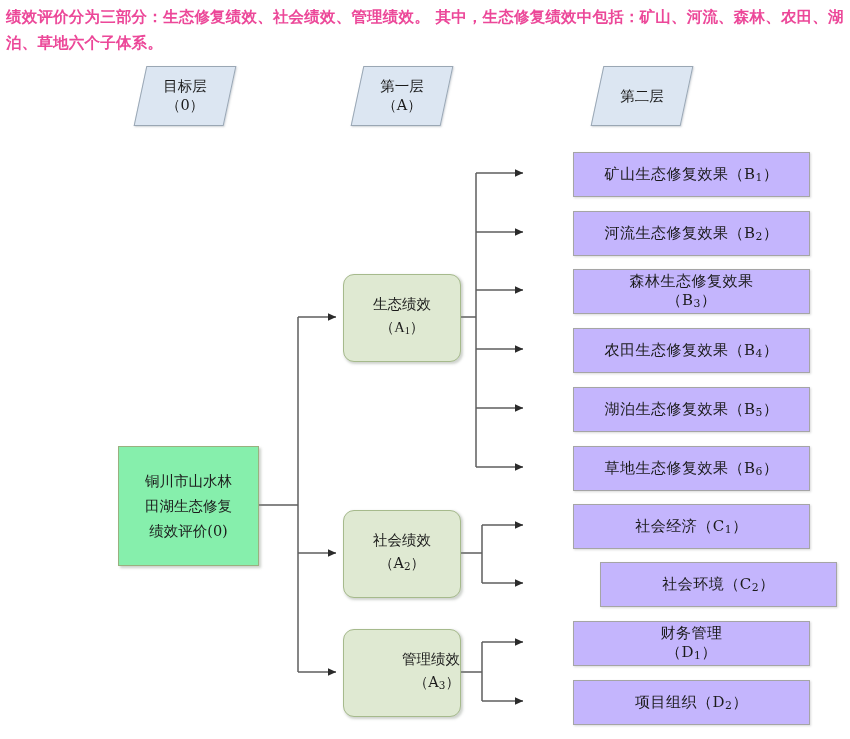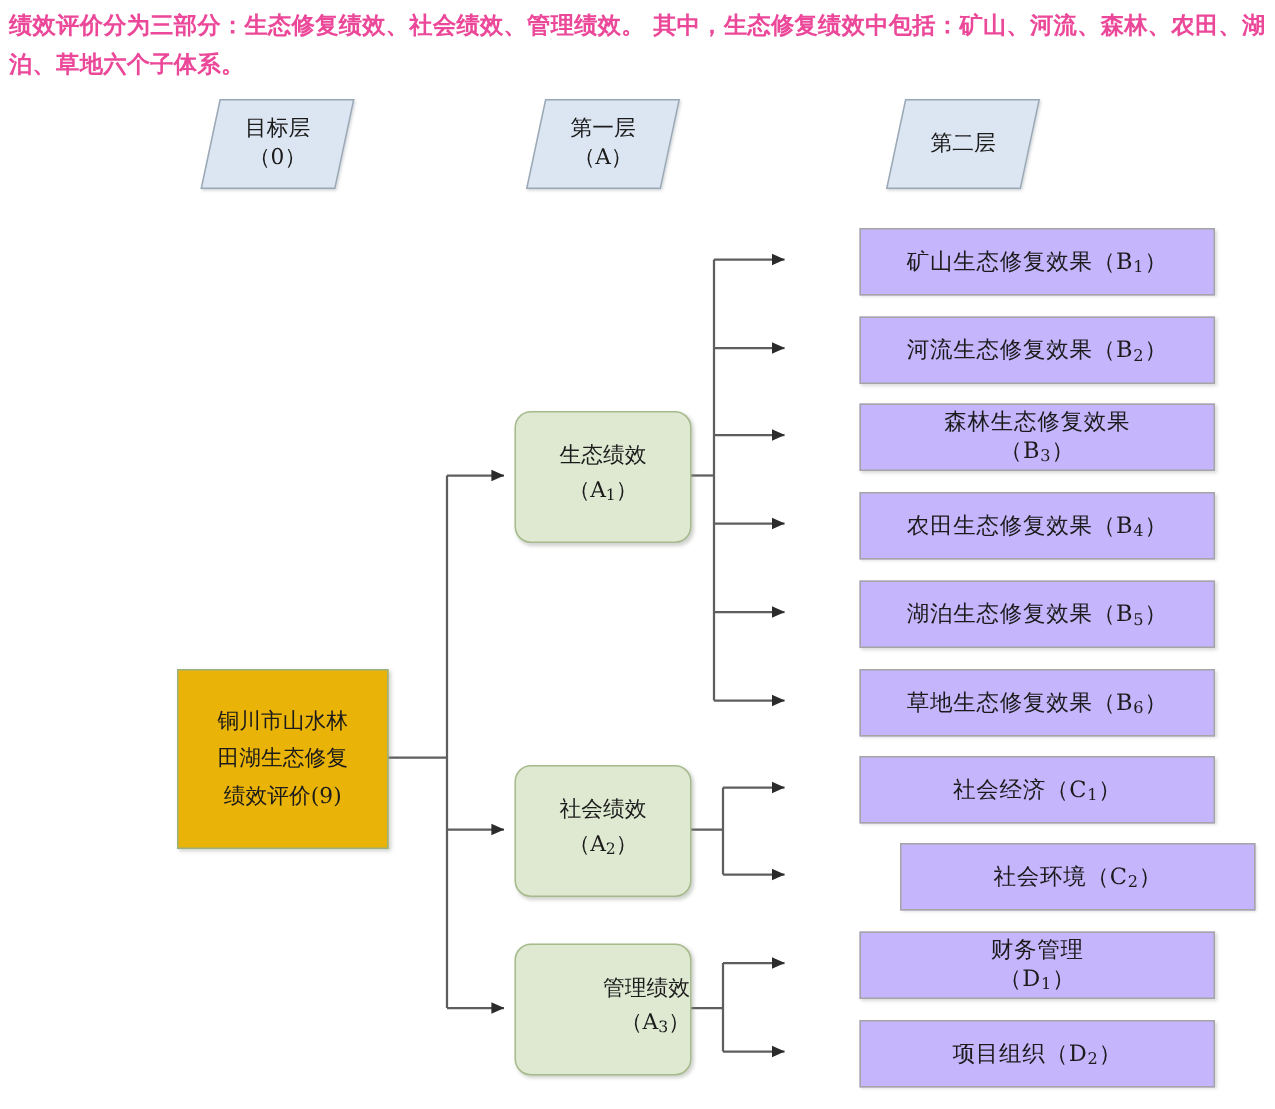--- a/index.html
+++ b/index.html
@@ -39,21 +39,21 @@
     display:flex;flex-direction:column;
     align-items:center;justify-content:center;
     font-family:"DejaVu Serif","Liberation Serif",serif;
     font-size:14.5px;line-height:19px;color:#1b1b1b;
     white-space:nowrap;
   }
 
   
   .root{
     position:absolute;
-    background:#eab308;
+    background:#86efac;
     border:1px solid #9ab07f;
     box-shadow:1.5px 1.5px 2.5px rgba(130,140,125,.4);
     display:flex;align-items:center;justify-content:center;
     text-align:center;
     font-family:"DejaVu Serif","Liberation Serif",serif;
     font-size:14.5px;line-height:25px;color:#1b1b1b;
   }
 
   
   .anode{
@@ -141,25 +141,25 @@
   <div class="phase" style="left:597px;top:66px;width:88px;height:58px;">
     <div class="ptxt">
       <span>第二层</span>
     </div>
   </div>
 
   <div class="root" style="left:118px;top:446px;width:139px;height:118px;">
     <div>
       <div>铜川市山水林</div>
       <div>田湖生态修复</div>
-      <div>绩效评价(9)</div>
-    </div>
-  </div>
-
-  <div class="anode" style="left:343px;top:274px;width:116px;height:86px;">
+      <div>绩效评价(0)</div>
+    </div>
+  </div>
+
+  <div class="anode" style="left:343px;top:274px;width:116px;height:86px;font-family:Liberation Serif, serif;">
     <span>生态绩效</span>
     <span>
       <span>（A</span><sub>1</sub><span>）</span>
     </span>
   </div>
 
   <div class="anode" style="left:343px;top:510px;width:116px;height:86px;">
     <span>社会绩效</span>
     <span>
       <span>（A</span><sub>2</sub><span>）</span>

